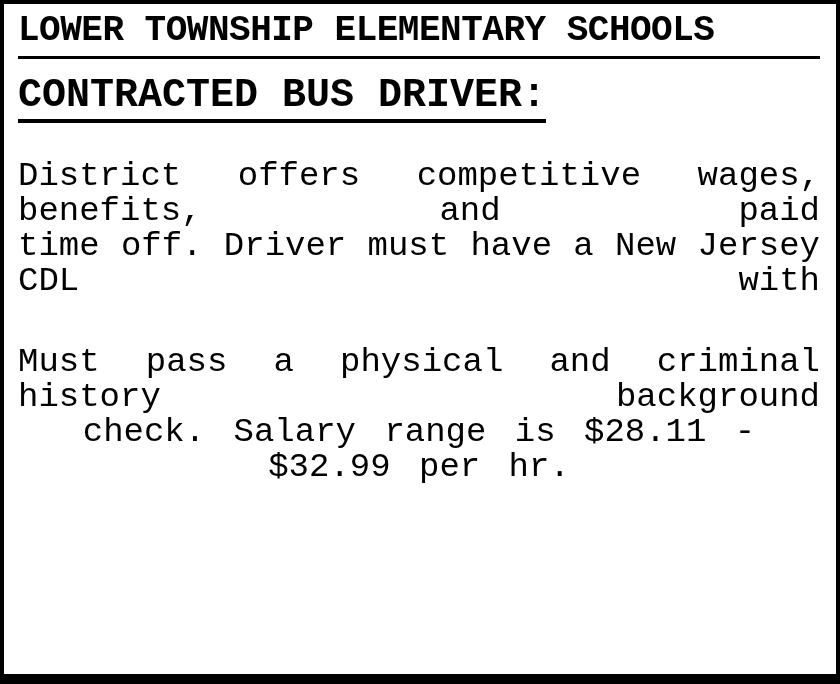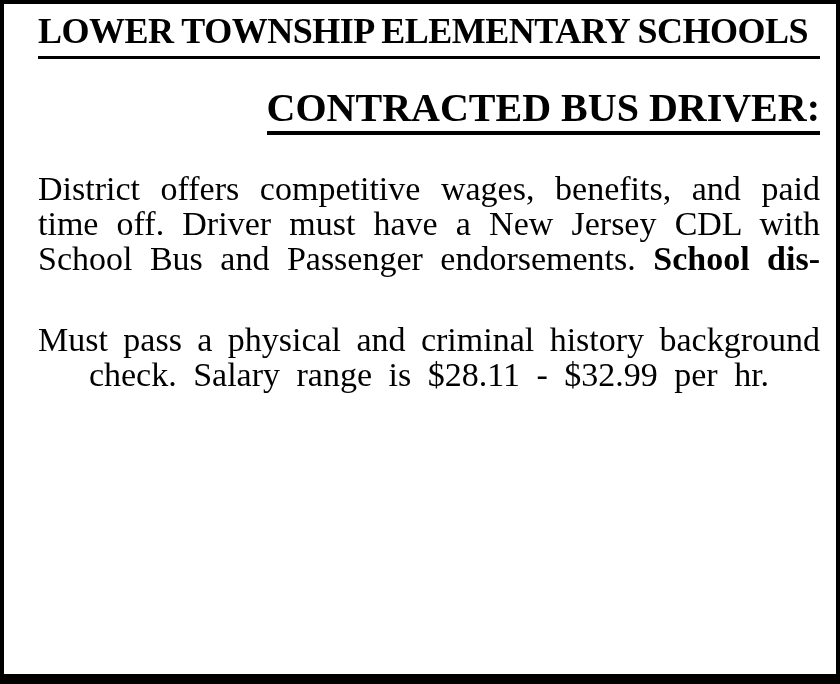--- a/index.html
+++ b/index.html
@@ -8,38 +8,38 @@
     background: #ffffff;
   }
   .ad {
     width: 840px;
     height: 684px;
     box-sizing: border-box;
     background: #ffffff;
     color: #000000;
     border: 4px solid #000000;
     border-bottom-width: 10px;
-    padding: 6px 16px 0 34px;
-    font-family: Liberation Serif, serif;
+    padding: 6px 16px 0 14px;
+    font-family: Liberation Mono, monospace;
     overflow: hidden;
   }
   .school-name {
     margin: 0;
     font-size: 36px;
     line-height: 42px;
     font-weight: bold;
     letter-spacing: -0.5px;
     white-space: nowrap;
     border-bottom: 3px solid #000000;
     padding-bottom: 4px;
     text-align: left;
   }
   .job-title-row {
-    text-align: right;
-    margin-top: 28px;
+    text-align: left;
+    margin-top: 16px;
   }
   .job-title {
     display: inline-block;
     margin: 0;
     font-size: 40px;
     line-height: 42px;
     font-weight: bold;
     border-bottom: 4px solid #000000;
     padding-bottom: 2px;
   }
@@ -82,21 +82,20 @@
 
   <h1 class="school-name">LOWER TOWNSHIP ELEMENTARY SCHOOLS</h1>
 
   <div class="job-title-row">
     <h2 class="job-title">CONTRACTED BUS DRIVER:</h2>
   </div>
 
   <p class="para p1">
     <span class="line">District offers competitive wages, benefits, and paid</span>
     <span class="line">time off. Driver must have a New Jersey CDL with</span>
-    <span class="line"><span>School Bus and Passenger endorsements. </span><span class="bold">School dis-</span></span>
   </p>
 
   <p class="para p2">
     <span class="line">Must pass a physical and criminal history background</span>
     <span class="line center ws-wide">check. Salary range is $28.11 - $32.99 per hr.</span>
   </p>
 
 
 
 </div>

